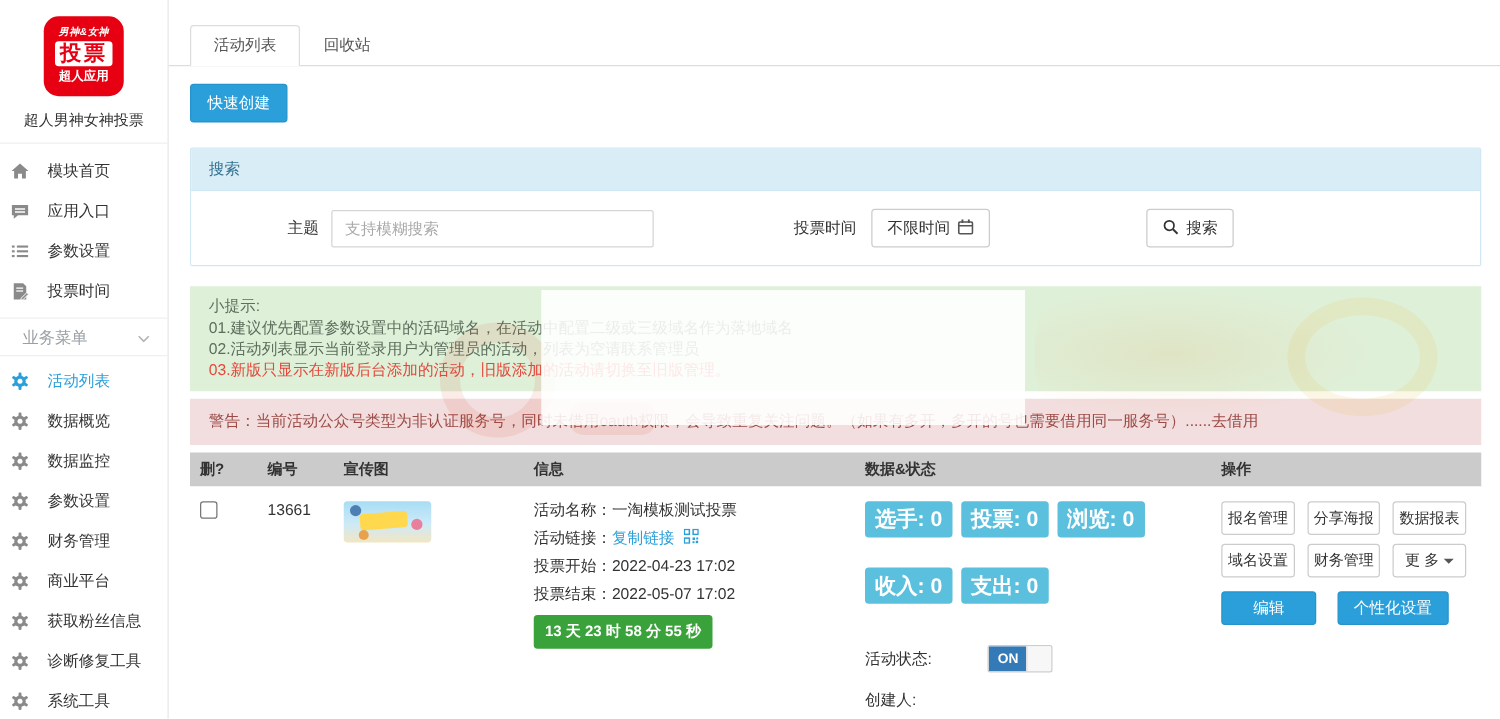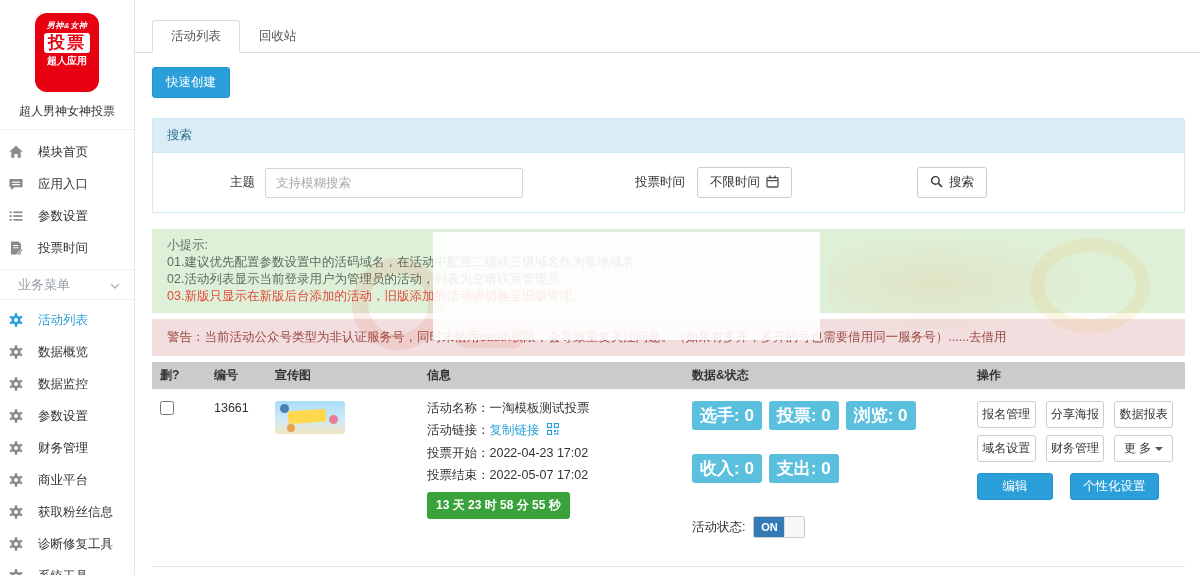--- a/index.html
+++ b/index.html
@@ -3,21 +3,21 @@
 <meta charset="utf-8">
 <style>
   * { margin:0; padding:0; box-sizing:border-box; }
   html,body { width:1200px; height:575px; overflow:hidden; background:#fff;
     font-family:"Liberation Sans","DejaVu Sans",sans-serif; font-size:12.5px; color:#333; }
   .page { position:relative; width:1200px; height:575px; }
 
   
   .sidebar { position:absolute; left:0; top:0; width:135px; height:575px;
     border-right:1px solid #e7e7e7; background:#fff; }
-  .logo { width:64px; height:79px; margin:13px auto 0; background:#e60012;
+  .logo { width:64px; height:64px; margin:13px auto 0; background:#e60012;
     border-radius:12px; color:#fff; text-align:center; padding:7px 4px 4px; }
   .logo-top { font-size:8px; font-style:italic; font-weight:bold; letter-spacing:.5px; }
   .logo-mid { background:#fff; color:#e60012; font-weight:bold; font-size:17px;
     border-radius:3px; margin:2px 5px 1px; line-height:20px; letter-spacing:2px; }
   .logo-bot { font-size:10px; font-weight:bold; }
   .app-name { text-align:center; font-size:12px; color:#333; margin:11px 0 9px; }
   .sep { border-top:1px solid #f0f0f0; }
   .menu-item { height:32px; display:flex; align-items:center; padding-left:8px;
     gap:14px; color:#333; cursor:pointer; }
   .menu-item .ic { width:16px; height:16px; color:#8a8a8a; flex:0 0 16px; }
@@ -68,21 +68,21 @@
   .c6 { flex:1; }
   .trow { display:flex; padding:12px 0 14px; border-bottom:1px solid #e4e4e4; }
   .info-line { margin-bottom:8px; line-height:14px; }
   .link { color:#2b9fd9; cursor:pointer; text-decoration:none; }
   .cd-badge { display:inline-block; background:#3aa23a; color:#fff; font-weight:bold;
     padding:5px 9px; border-radius:3px; font-size:12px; margin-top:2px; }
   .badge { display:inline-block; background:#5bc0de; color:#fff; font-weight:bold;
     padding:3px 8px; border-radius:3px; margin:0 7px 24px 0; font-size:17px; }
   .status-line { margin:9px 0 14px; display:flex; align-items:center; gap:8px; }
   .toggle { display:inline-flex; width:52px; height:22px; border:1px solid #ccc;
-    border-radius:2px; overflow:hidden; cursor:pointer; background:#fff; }
+    border-radius:2px; overflow:hidden; cursor:pointer; background:#fff;margin-left:37px; }
   .toggle-on { background:#337ab7; color:#fff; font-size:11px; font-weight:bold;
     width:30px; display:flex; align-items:center; justify-content:center; }
   .toggle-off { flex:1; background:#f7f7f7; border-left:1px solid #ddd; }
   .actions { width:196px; }
   .act-row { display:flex; gap:10px; margin-bottom:7px; }
   .act-btn { flex:1; border:1px solid #ccc; background:#fff; border-radius:3px;
     height:27px; font-size:12px; color:#333; padding:0 2px; white-space:nowrap; }
   .caret { display:inline-block; width:0; height:0; border-left:4px solid transparent;
     border-right:4px solid transparent; border-top:4px solid #555; margin-left:4px;
     vertical-align:middle; }
@@ -403,20 +403,21 @@
             <div>
               <span class="badge">收入: 0</span><span class="badge">支出: 0</span>
             </div>
             <div class="status-line">
               <span>活动状态:</span>
               <span class="toggle">
                 <span class="toggle-on">ON</span>
                 <span class="toggle-off"></span>
               </span>
             </div>
+            <div>创建人:</div>
           </div>
           <div class="c6">
             <div class="actions">
               <div class="act-row">
                 <button class="act-btn">报名管理</button>
                 <button class="act-btn">分享海报</button>
                 <button class="act-btn">数据报表</button>
               </div>
               <div class="act-row">
                 <button class="act-btn">域名设置</button>

